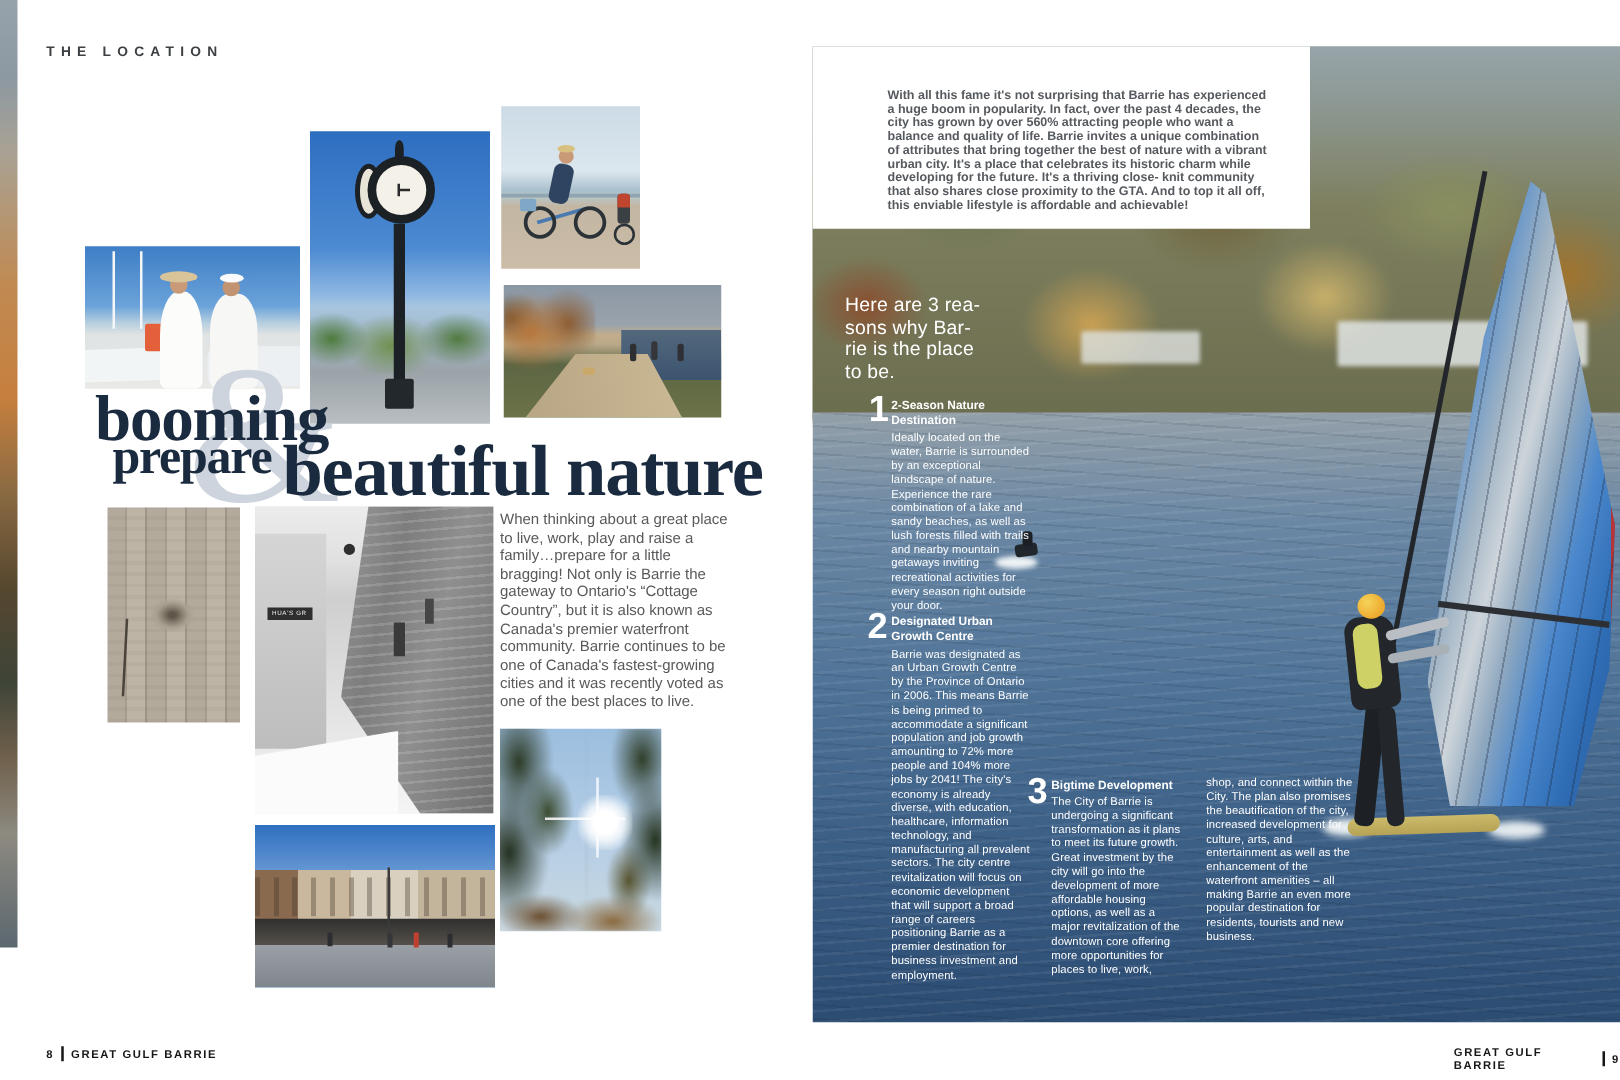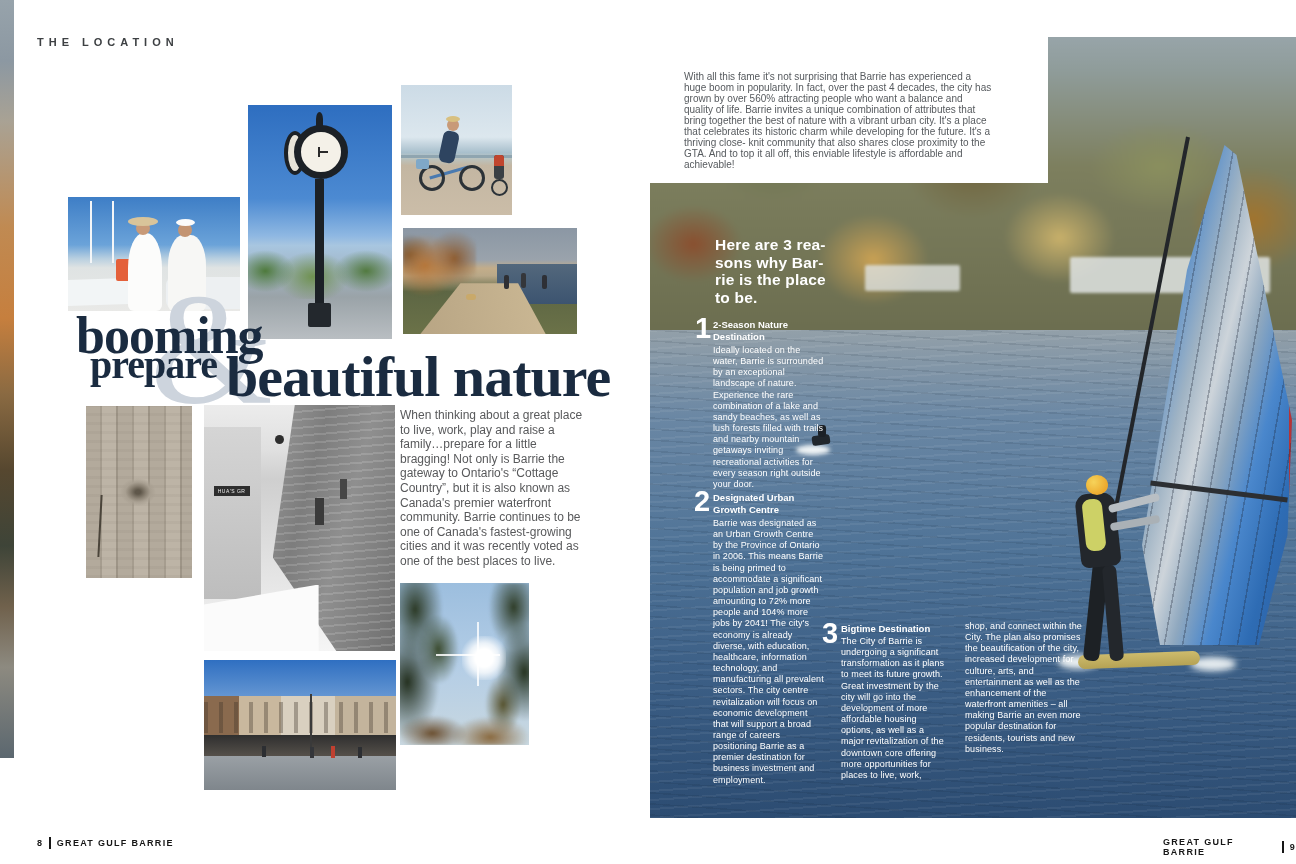--- a/index.html
+++ b/index.html
@@ -18,21 +18,21 @@
   #eyebrow { left:37px; top:36px; font-size:11px; font-weight:700; letter-spacing:5px; color:#3d4043; }
 
   
   .serif { font-family:"Liberation Serif", serif; }
   #title-amp { left:150px; top:270px; font-size:158px; line-height:1; color:#cdd4dd; z-index:1; }
   #title-l1 { left:76px;  top:306px; font-size:52px; font-weight:700; color:#1a2b40; letter-spacing:-1px; z-index:2; }
   #title-l2 { left:90px;  top:341px; font-size:40px; font-weight:700; color:#1a2b40; letter-spacing:-1px; z-index:2; }
   #title-l3 { left:226px; top:343px; font-size:58px; font-weight:700; color:#1a2b40; letter-spacing:-1px; z-index:2; }
 
   #body-par { left:400px; top:408px; width:186px; font-size:12px; line-height:14.6px; color:#58595b; }
-  #intro-par { left:684px; top:71px; width:308px; font-size:10px; line-height:11px; color:#565a5e; z-index:9; }
+  #intro-par { left:710px; top:71px; width:308px; font-size:10px; line-height:11px; color:#565a5e; z-index:9;font-weight:bold; }
 
   .footer { top:837px; display:flex; align-items:center; gap:6px;
     font-size:9px; font-weight:700; letter-spacing:1.3px; color:#161616; z-index:12;}
   #footer-left { left:37px; }
   #footer-right { left:1163px; }
   .fsep { width:1.5px; height:12px; background:#161616; }
 
   
   #p-couple { left:68px; top:197px; width:172px; height:114px;
     background:linear-gradient(180deg,#3e7ec6 0%,#6ba3d9 42%,#b8cfe0 54%,#dfe3e3 62%,#e9e9e7 100%);}
@@ -182,21 +182,21 @@
   #stage .arm1 { left:458px; top:462px; width:52px; height:8px; background:#b9bfc4; border-radius:4px; transform:rotate(-14deg); z-index:5; }
   #stage .arm2 { left:460px; top:482px; width:50px; height:8px; background:#aab1b6; border-radius:4px; transform:rotate(-10deg); z-index:5; }
   #stage .leg1 { left:438px; top:524px; width:16px; height:100px; background:#1d2125; border-radius:6px; transform:rotate(6deg); z-index:5; }
   #stage .leg2 { left:456px; top:528px; width:14px; height:96px; background:#23272c; border-radius:6px; transform:rotate(-5deg); z-index:5; }
   #stage .board { left:428px; top:616px; width:122px; height:14px; background:linear-gradient(180deg,#cdbb6c,#b5a254); border-radius:8px; transform:rotate(-2deg); z-index:5; }
   #stage .spray1 { left:408px; top:618px; width:40px; height:14px; background:#e8eef0; border-radius:50%; filter:blur(3px); z-index:4; }
   #stage .spray2 { left:540px; top:620px; width:46px; height:14px; background:#e3eaee; border-radius:50%; filter:blur(3px); z-index:4; }
 
   
   .on-photo { color:#ffffff; z-index:10; }
-  #reasons-heading { left:715px; top:236px; width:134px; font-size:15.5px; line-height:1.14; font-weight:700; letter-spacing:0.2px; }
+  #reasons-heading { left:676px; top:236px; width:134px; font-size:15.5px; line-height:1.14; font-weight:400; letter-spacing:0.2px; }
   .r-num { font-size:29px; font-weight:700; line-height:1; }
   #r1-num { left:695px; top:314px; } #r2-num { left:694px; top:487px; } #r3-num { left:822px; top:619px; }
   .r-title { font-size:9.5px; font-weight:700; line-height:1.25; }
   #r1-title { left:713px; top:319px; width:106px; }
   #r2-title { left:713px; top:492px; width:106px; }
   #r3-title { left:841px; top:623px; width:110px; }
   .r-body { font-size:9px; line-height:1.24; letter-spacing:0.1px; }
   #r1-body { left:713px; top:345px; width:112px; }
   #r2-body { left:713px; top:518px; width:112px; }
   #r3-body { left:841px; top:636px; width:108px; }
@@ -338,21 +338,21 @@
 <div class="abs on-photo r-title pre" id="r1-title">2-Season Nature
 Destination</div>
 <div class="abs on-photo r-body" id="r1-body">Ideally located on the water, Barrie is surrounded by an exceptional landscape of nature. Experience the rare combination of a lake and sandy beaches, as well as lush forests filled with trails and nearby mountain getaways inviting recreational activities for every season right outside your door.</div>
 
 <div class="abs on-photo r-num" id="r2-num">2</div>
 <div class="abs on-photo r-title pre" id="r2-title">Designated Urban
 Growth Centre</div>
 <div class="abs on-photo r-body" id="r2-body">Barrie was designated as an Urban Growth Centre by the Province of Ontario in 2006. This means Barrie is being primed to accommodate a significant population and job growth amounting to 72% more people and 104% more jobs by 2041! The city's economy is already diverse, with education, healthcare, information technology, and manufacturing all prevalent sectors. The city centre revitalization will focus on economic development that will support a broad range of careers positioning Barrie as a premier destination for business investment and employment.</div>
 
 <div class="abs on-photo r-num" id="r3-num">3</div>
-<div class="abs on-photo r-title pre" id="r3-title">Bigtime Destination</div>
+<div class="abs on-photo r-title pre" id="r3-title">Bigtime Development</div>
 <div class="abs on-photo r-body" id="r3-body">The City of Barrie is undergoing a significant transformation as it plans to meet its future growth. Great investment by the city will go into the development of more affordable housing options, as well as a major revitalization of the downtown core offering more opportunities for places to live, work,</div>
 
 <div class="abs on-photo r-body" id="r4-cont">shop, and connect within the City. The plan also promises the beautification of the city, increased development for culture, arts, and entertainment as well as the enhancement of the waterfront amenities – all making Barrie an even more popular destination for residents, tourists and new business.</div>
 
 <div class="abs footer" id="footer-left">
   <span>8</span>
   <span class="fsep"></span>
   <span>GREAT GULF BARRIE</span>
 </div>
 <div class="abs footer" id="footer-right">

